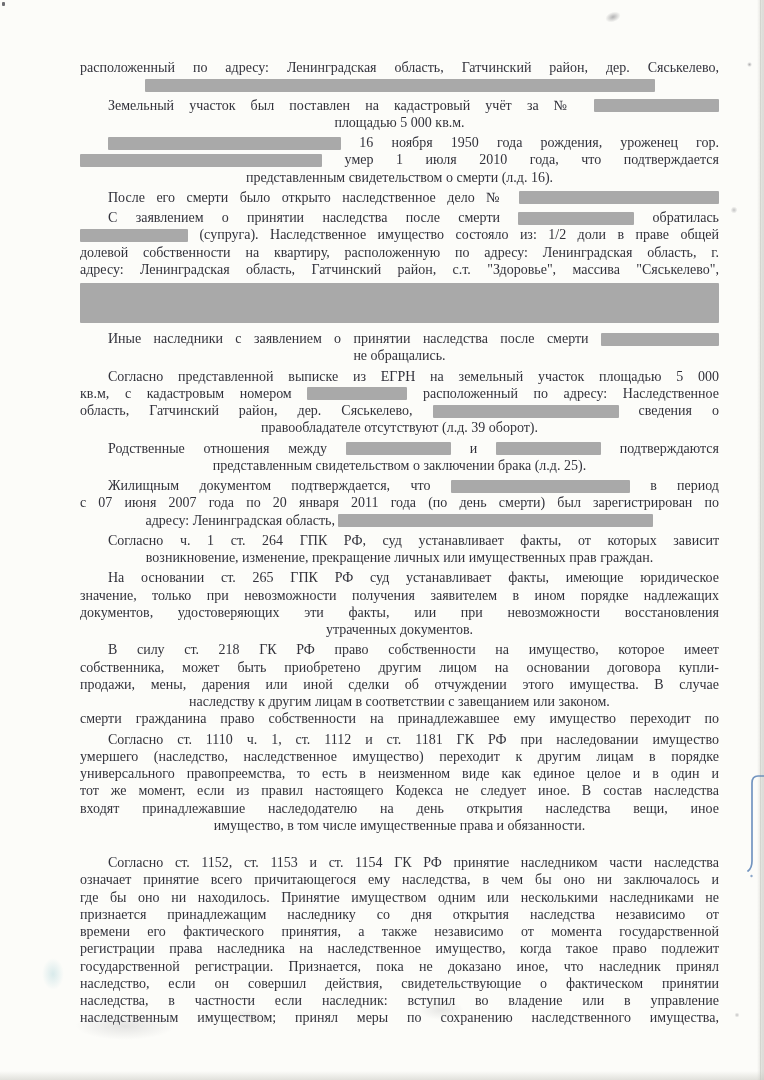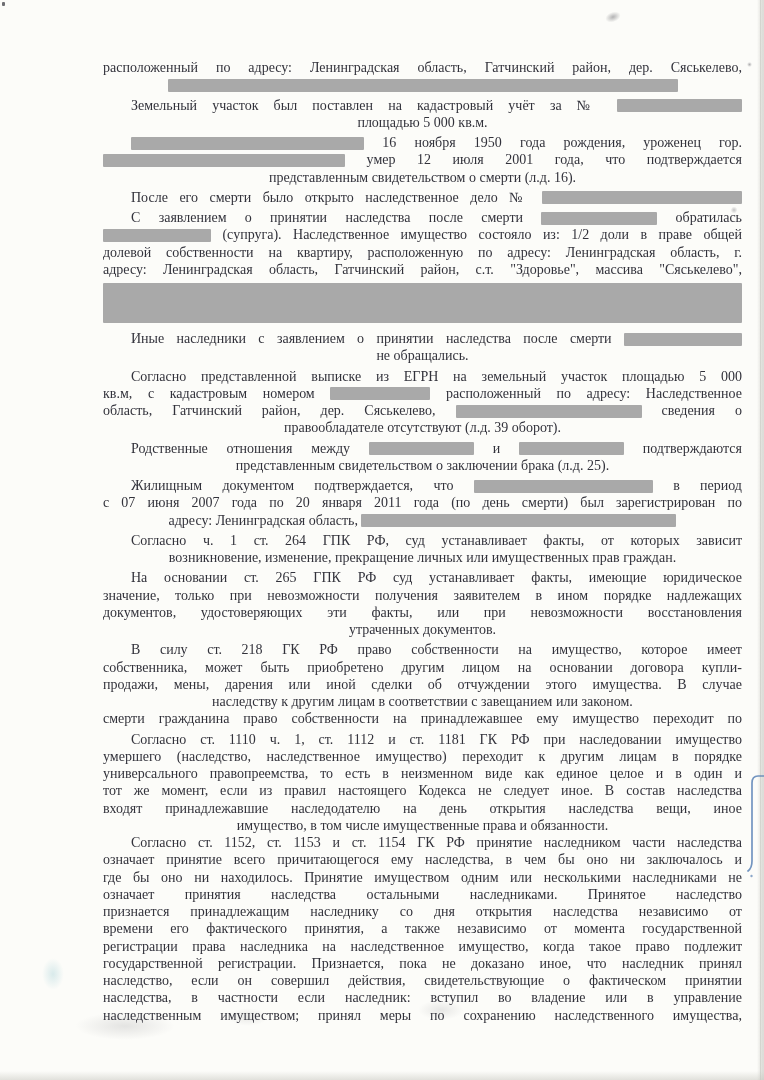--- a/index.html
+++ b/index.html
@@ -5,26 +5,26 @@
 <style>
   html,body{margin:0;padding:0;}
   body{
     width:764px;height:1080px;position:relative;overflow:hidden;
     background:var(--paper,#fcfcf9);
     font-family:"Liberation Serif","DejaVu Serif",serif;
   }
   #page{position:absolute;inset:0;}
   
   #doc-body{
-    position:absolute;left:103px;top:59px;width:639px;
+    position:absolute;left:80px;top:59px;width:639px;
     font-size:14px;line-height:17.25px;color:var(--text,#32323b);
     text-rendering:optimizeLegibility;
   }
   .para{margin-top:3px;}
-  .para.gap6{margin-top:0;}
+  .para.gap6{margin-top:20px;}
   .para:first-child{margin-top:0;}
   .line{min-height:17.25px;}
   .line.just{text-align:justify;text-align-last:justify;}
   .line.left{text-align:center;}
   .line.indent{text-indent:28px;}
   .redact{
     display:inline-block;background:var(--redact,#a9a9a9);
     height:13px;vertical-align:-2.5px;border-radius:1px;
   }
   .line.blockline{margin-top:5px;margin-bottom:7px;text-indent:0;}
@@ -64,21 +64,21 @@
       <div class="para">
         <div class="line just"><span>расположенный по адресу: Ленинградская область, Гатчинский район, дер. Сяськелево,</span></div>
         <div class="line left"><span class="redact" style="width: 510px;"></span></div>
       </div>
       <div class="para">
         <div class="line just indent"><span>Земельный участок был поставлен на кадастровый учёт за №</span> <span class="redact" style="width: 125px;"></span></div>
         <div class="line left"><span>площадью 5 000 кв.м.</span></div>
       </div>
       <div class="para">
         <div class="line just indent"><span class="redact" style="width: 233px;"></span> <span>16 ноября 1950 года рождения, уроженец гор.</span></div>
-        <div class="line just"><span class="redact" style="width: 242px;"></span> <span>умер 12 июля 2001 года, что подтверждается</span></div>
+        <div class="line just"><span class="redact" style="width: 242px;"></span> <span>умер 1 июля 2010 года, что подтверждается</span></div>
         <div class="line left"><span>представленным свидетельством о смерти (л.д. 16).</span></div>
       </div>
       <div class="para">
         <div class="line just indent"><span>После его смерти было открыто наследственное дело №</span> <span class="redact" style="width: 200px;"></span></div>
       </div>
       <div class="para">
         <div class="line just indent"><span>С заявлением о принятии наследства после смерти</span> <span class="redact" style="width: 116px;"></span> <span>обратилась</span></div>
         <div class="line just"><span class="redact" style="width: 108px;"></span> <span>(супруга). Наследственное имущество состояло из: 1/2 доли в праве общей</span></div>
         <div class="line just"><span>долевой собственности на квартиру, расположенную по адресу: Ленинградская область, г.</span></div>
         <div class="line just"><span>адресу: Ленинградская область, Гатчинский район, с.т. "Здоровье", массива "Сяськелево",</span></div>
@@ -127,21 +127,20 @@
         <div class="line just"><span>умершего (наследство, наследственное имущество) переходит к другим лицам в порядке</span></div>
         <div class="line just"><span>универсального правопреемства, то есть в неизменном виде как единое целое и в один и</span></div>
         <div class="line just"><span>тот же момент, если из правил настоящего Кодекса не следует иное. В состав наследства</span></div>
         <div class="line just"><span>входят принадлежавшие наследодателю на день открытия наследства вещи, иное</span></div>
         <div class="line left"><span>имущество, в том числе имущественные права и обязанности.</span></div>
       </div>
       <div class="para gap6">
         <div class="line just indent"><span>Согласно ст. 1152, ст. 1153 и ст. 1154 ГК РФ принятие наследником части наследства</span></div>
         <div class="line just"><span>означает принятие всего причитающегося ему наследства, в чем бы оно ни заключалось и</span></div>
         <div class="line just"><span>где бы оно ни находилось. Принятие имуществом одним или несколькими наследниками не</span></div>
-        <div class="line just"><span>означает принятия наследства остальными наследниками. Принятое наследство</span></div>
         <div class="line just"><span>признается принадлежащим наследнику со дня открытия наследства независимо от</span></div>
         <div class="line just"><span>времени его фактического принятия, а также независимо от момента государственной</span></div>
         <div class="line just"><span>регистрации права наследника на наследственное имущество, когда такое право подлежит</span></div>
         <div class="line just"><span>государственной регистрации. Признается, пока не доказано иное, что наследник принял</span></div>
         <div class="line just"><span>наследство, если он совершил действия, свидетельствующие о фактическом принятии</span></div>
         <div class="line just"><span>наследства, в частности если наследник: вступил во владение или в управление</span></div>
         <div class="line just"><span>наследственным имуществом; принял меры по сохранению наследственного имущества,</span></div>
       </div>
     </div>
 

